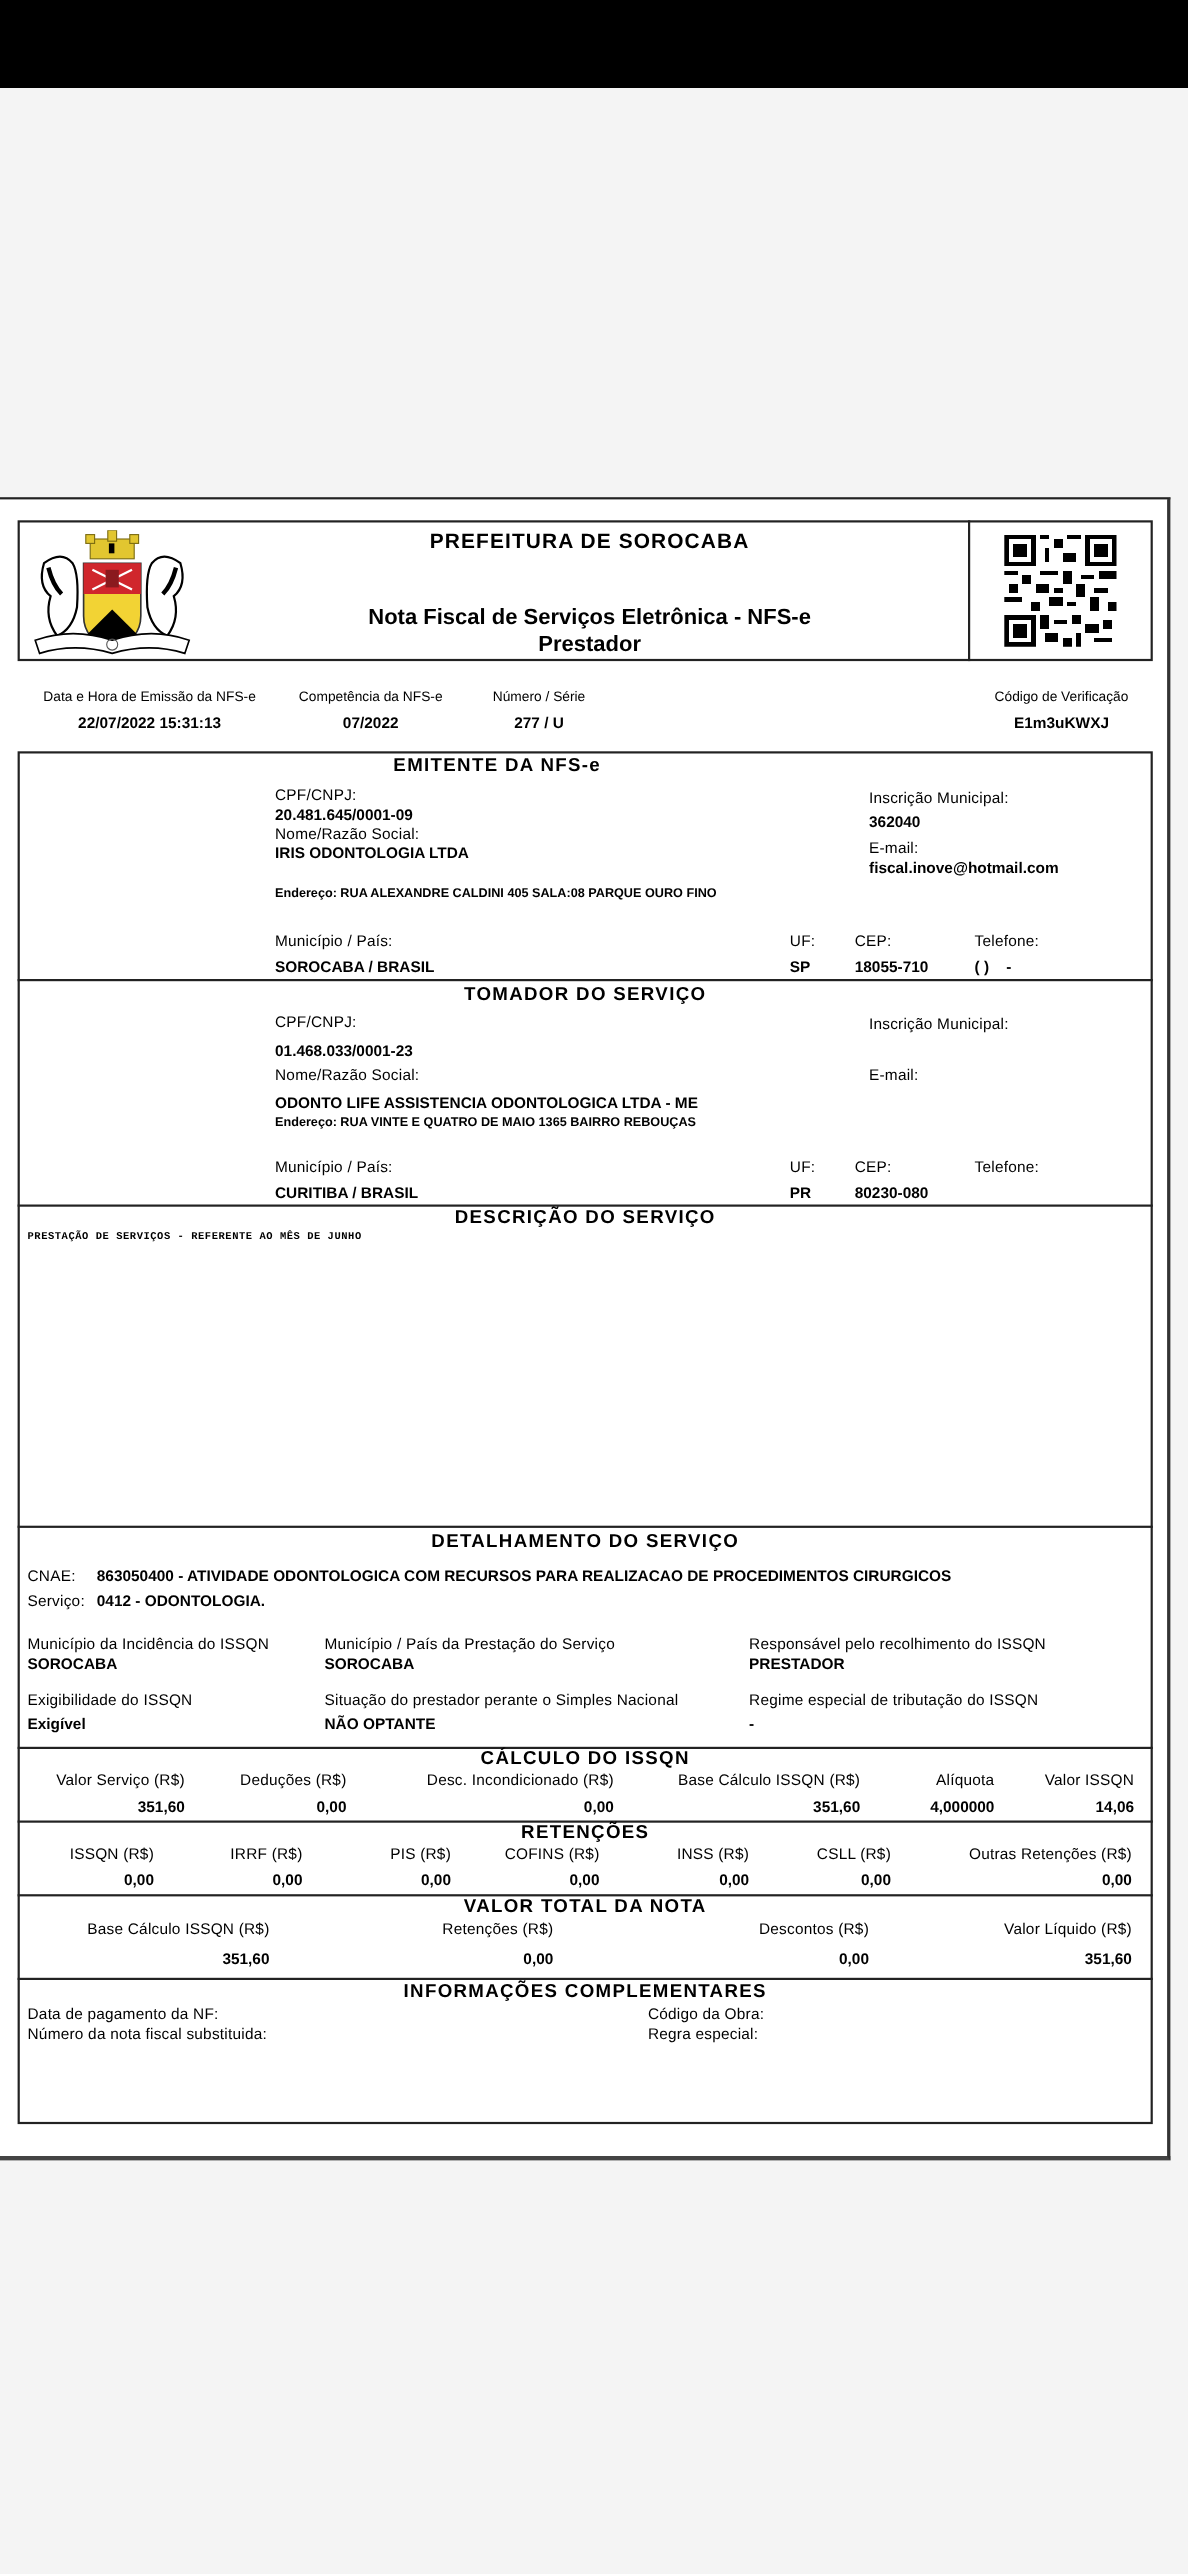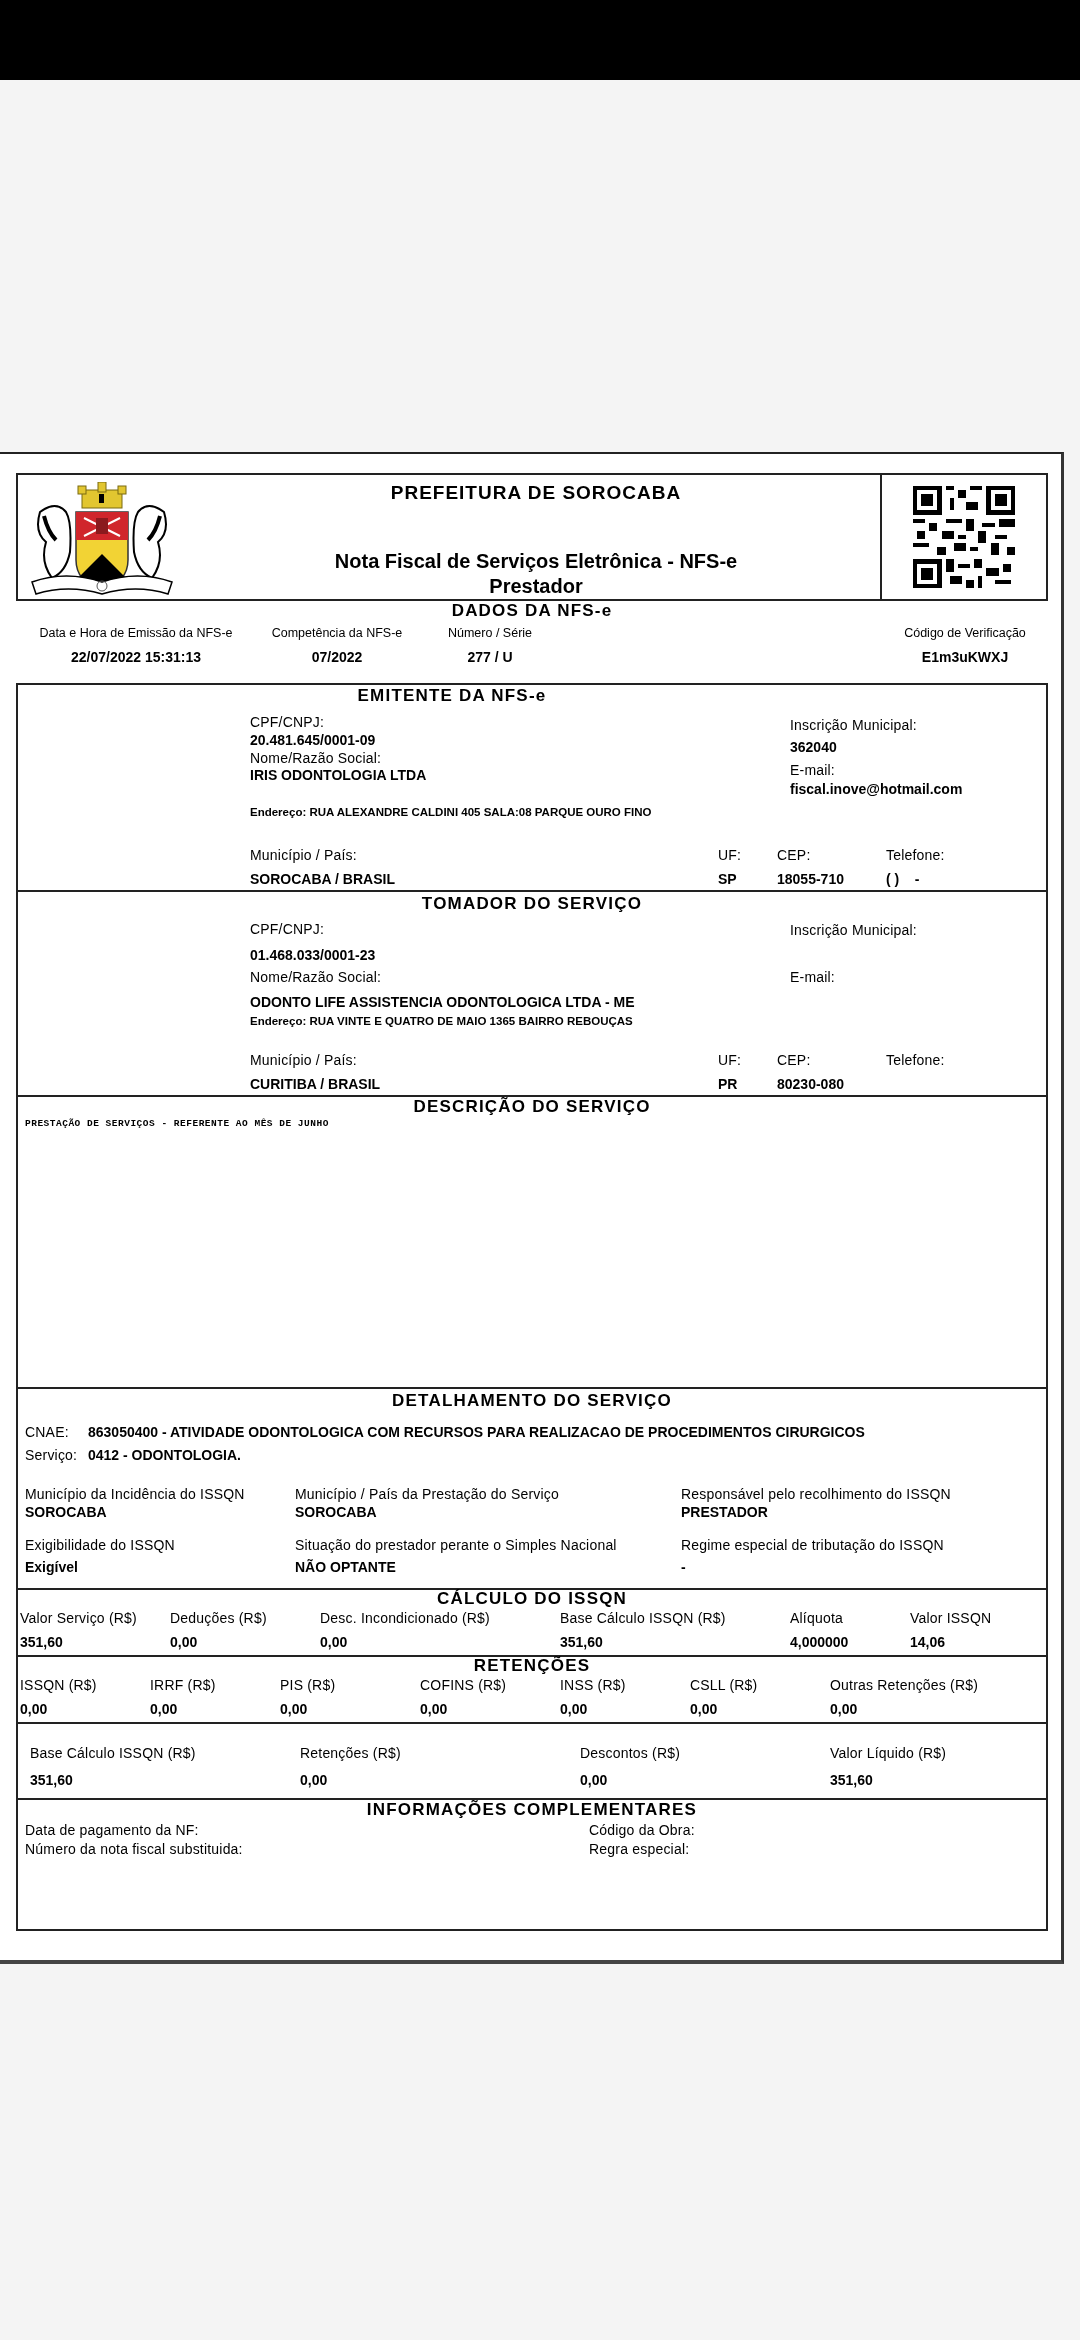--- a/index.html
+++ b/index.html
@@ -13,21 +13,21 @@
   .hline { position:absolute; height:0; border-top:2px solid #222; }
   .vline { position:absolute; width:0; border-left:2px solid #222; }
   .t { position:absolute; white-space:nowrap; }
   .lbl { font-size:14px; letter-spacing:0.2px; }
   .lbls { font-size:12.5px; }
   .val { font-size:14px; font-weight:bold; }
   .h1 { font-size:19px; font-weight:bold; letter-spacing:1px; }
   .h2 { font-size:20px; font-weight:bold; }
   .sec { font-size:17px; font-weight:bold; letter-spacing:1.2px; }
   .mono { font-family:"Liberation Mono", monospace; font-size:9.5px; font-weight:bold; letter-spacing:0.5px; }
-  .r { }
+  .r { text-align:right; }
   .c { text-align:center; }
 </style>
 </head>
 <body>
 
 <div class="topbar"></div>
 
 <div class="page">
 
   <div class="box" style="left:16px; top:19px; width:1032px; height:128px;"></div>
@@ -104,21 +104,20 @@
           <rect x="18" y="20" width="3" height="2"></rect>
           <rect x="22" y="19" width="2" height="2"></rect>
         <rect x="9" y="22" width="3" height="2"></rect>
           <rect x="13" y="23" width="2" height="2"></rect>
           <rect x="16" y="22" width="1" height="3"></rect>
           <rect x="20" y="23" width="4" height="1"></rect>
       </g>
     </svg>
   </div>
 
-  <div class="t sec c" style="left:16px; top:147px; width:1032px;">DADOS DA NFS-e</div>
   <div class="t lbls c" style="left:16px; top:172px; width:240px;">Data e Hora de Emissão da NFS-e</div>
   <div class="t val c" style="left:16px; top:195px; width:240px;">22/07/2022 15:31:13</div>
   <div class="t lbls c" style="left:262px; top:172px; width:150px;">Competência da NFS-e</div>
   <div class="t val c" style="left:262px; top:195px; width:150px;">07/2022</div>
   <div class="t lbls c" style="left:430px; top:172px; width:120px;">Número / Série</div>
   <div class="t val c" style="left:430px; top:195px; width:120px;">277 / U</div>
   <div class="t lbls c" style="left:890px; top:172px; width:150px;">Código de Verificação</div>
   <div class="t val c" style="left:890px; top:195px; width:150px;">E1m3uKWXJ</div>
 
   <div class="box" style="left:16px; top:229px; width:1032px; height:1248px;"></div>
@@ -216,20 +215,21 @@
   <div class="t val r" style="left:420px; top:1247px; width:125px;">0,00</div>
   <div class="t lbl r" style="left:560px; top:1223px; width:121px;">INSS (R$)</div>
   <div class="t val r" style="left:560px; top:1247px; width:121px;">0,00</div>
   <div class="t lbl r" style="left:690px; top:1223px; width:120px;">CSLL (R$)</div>
   <div class="t val r" style="left:690px; top:1247px; width:120px;">0,00</div>
   <div class="t lbl r" style="left:830px; top:1223px; width:199px;">Outras Retenções (R$)</div>
   <div class="t val r" style="left:830px; top:1247px; width:199px;">0,00</div>
 
   <div class="hline" style="left:16px; top:1268px; width:1032px;"></div>
 
+  <div class="t sec c" style="left:16px; top:1269px; width:1032px;">VALOR TOTAL DA NOTA</div>
   <div class="t lbl r" style="left:30px;  top:1291px; width:215px;">Base Cálculo ISSQN (R$)</div>
   <div class="t val r" style="left:30px;  top:1318px; width:215px;">351,60</div>
   <div class="t lbl r" style="left:300px; top:1291px; width:203px;">Retenções (R$)</div>
   <div class="t val r" style="left:300px; top:1318px; width:203px;">0,00</div>
   <div class="t lbl r" style="left:580px; top:1291px; width:210px;">Descontos (R$)</div>
   <div class="t val r" style="left:580px; top:1318px; width:210px;">0,00</div>
   <div class="t lbl r" style="left:830px; top:1291px; width:199px;">Valor Líquido (R$)</div>
   <div class="t val r" style="left:830px; top:1318px; width:199px;">351,60</div>
 
   <div class="hline" style="left:16px; top:1344px; width:1032px;"></div>

